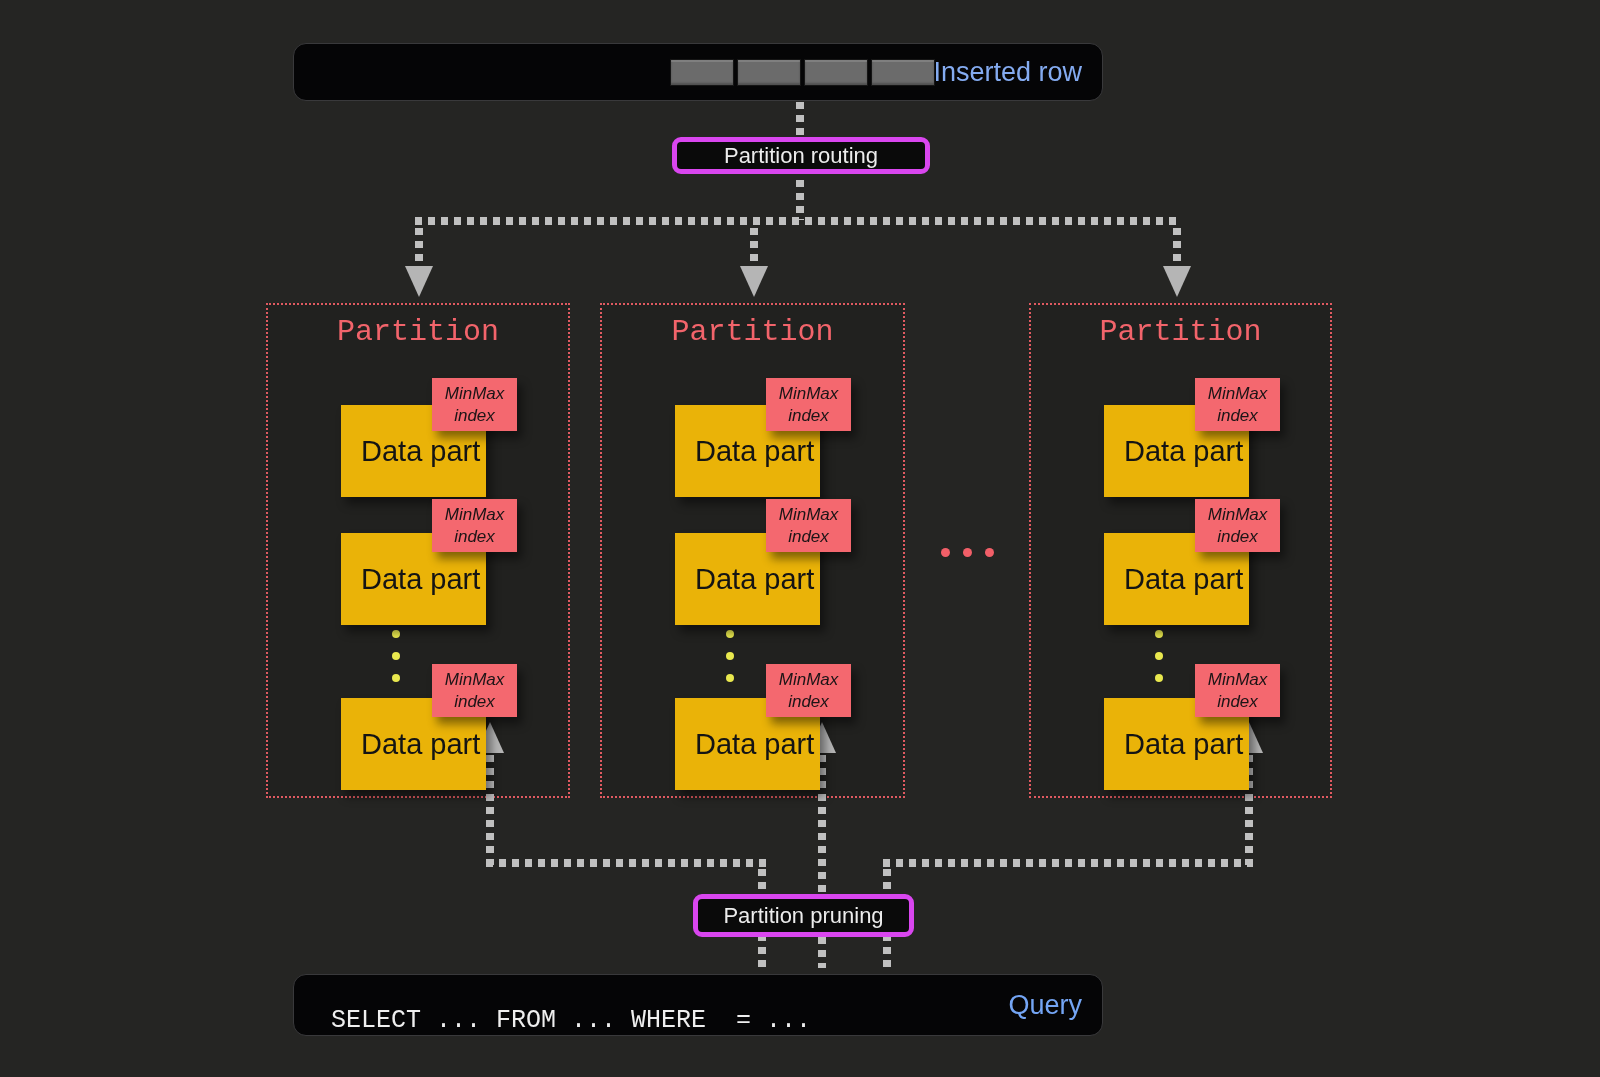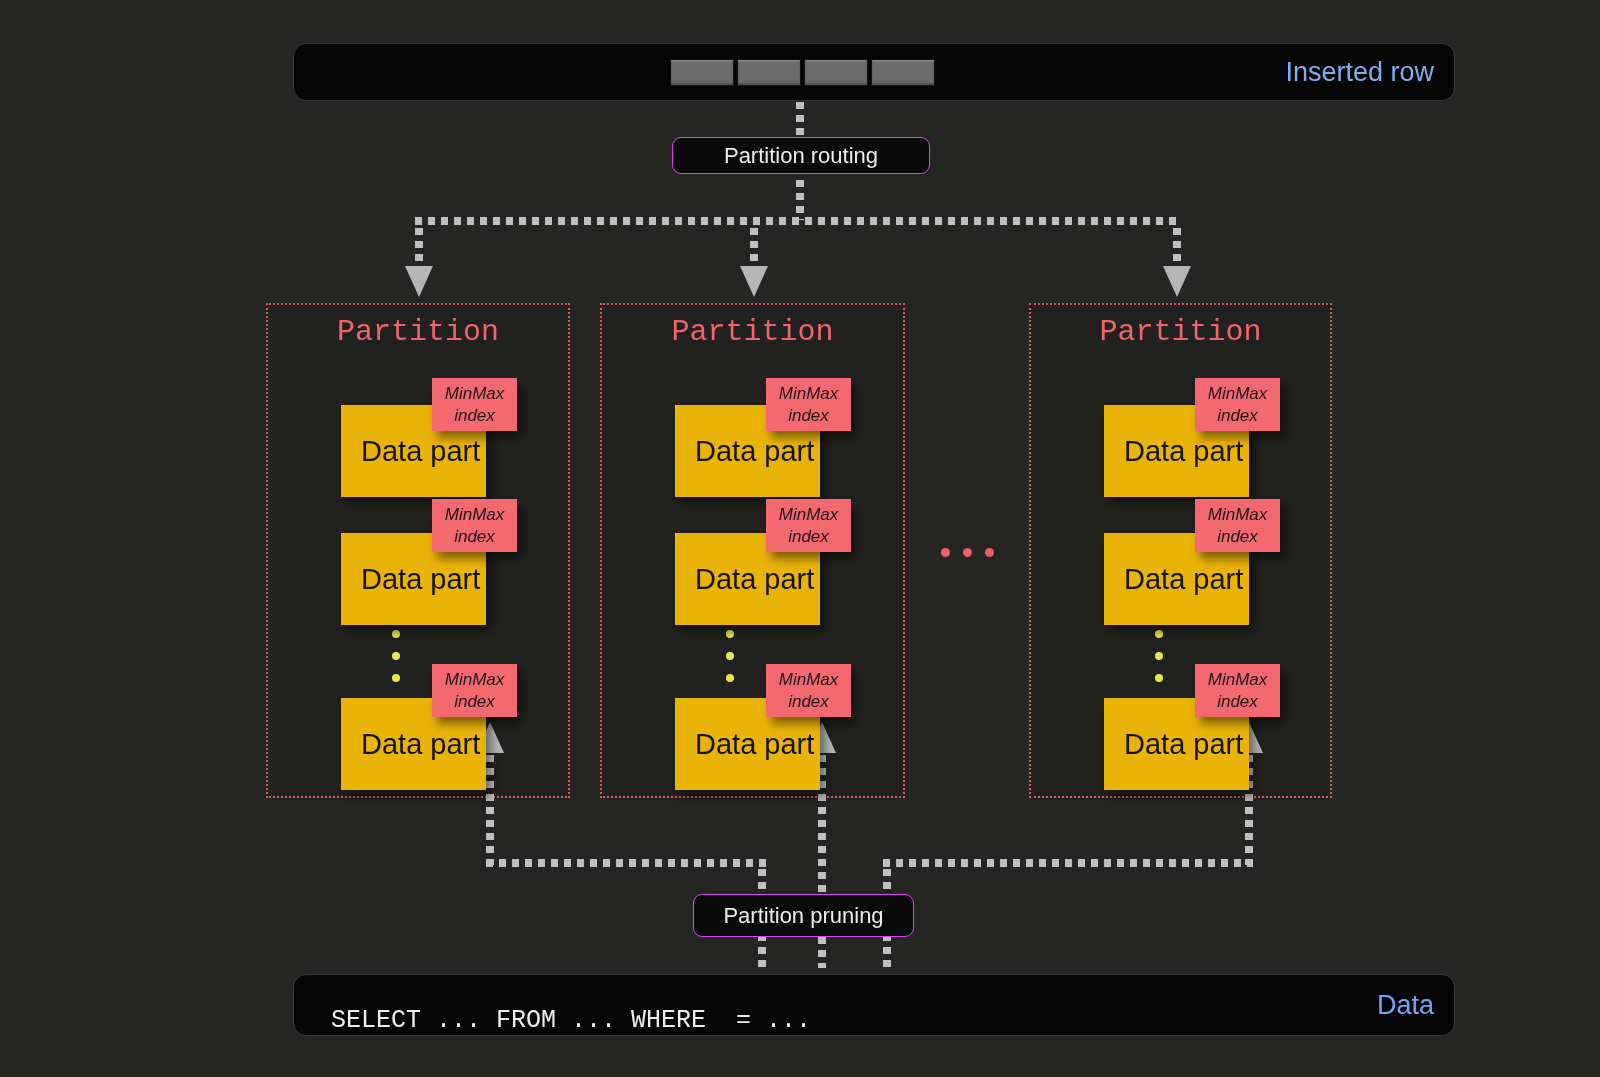--- a/index.html
+++ b/index.html
@@ -2,21 +2,21 @@
 <html><head>
 <meta charset="utf-8">
 <style>
   html,body{margin:0;padding:0;background:#252523;}
   #stage{
     position:relative;width:1600px;height:1077px;background:#252523;overflow:hidden;
     font-family:"Liberation Sans",sans-serif;
   }
   
   .panel{
-    position:absolute;left:293px;width:1162px;height:58px;
+    position:absolute;left:293px;width:810px;height:58px;
     background:#050506;border:1px solid #39393b;border-radius:13px;
     box-sizing:border-box;
   }
   #inserted-box{top:43px;}
   #query-box{top:974px;height:62px;}
   .panel-label{
     position:absolute;right:20px;top:0;bottom:0;display:flex;align-items:center;
     font-size:27px;color:#84abf0;
   }
   #query-box .panel-label{color:#74a5f4;}
@@ -32,21 +32,21 @@
     font-family:"Liberation Mono",monospace;font-size:25px;color:#efefef;white-space:pre;
   }
   .query-text .key{color:#ef666d;}
   
   .dot-h{position:absolute;height:8px;background-image:repeating-linear-gradient(to right,#c0c0c0 0 7px,transparent 7px 13px);}
   .dot-v{position:absolute;width:8px;background-image:repeating-linear-gradient(to bottom,#c0c0c0 0 7px,transparent 7px 13px);}
   .arrow-down{position:absolute;width:0;height:0;border-left:14px solid transparent;border-right:14px solid transparent;border-top:31px solid #b5b5b5;}
   .arrow-up{position:absolute;width:0;height:0;border-left:14px solid transparent;border-right:14px solid transparent;border-bottom:31px solid #b5b5b5;}
   
   .line-label{
-    position:absolute;background:#0a0a0a;border:1px solid #d946ef;border-radius:9px;
+    position:absolute;background:#0a0a0a;border:5px solid #d946ef;border-radius:9px;
     display:flex;align-items:center;justify-content:center;
     color:#ececec;font-size:22px;z-index:6;box-sizing:border-box;
   }
   #routing-label{left:672px;top:137px;width:258px;height:37px;}
   #pruning-label{left:693px;top:894px;width:221px;height:43px;}
   
   .partition{
     position:absolute;top:303px;height:495px;border:2px dotted #e05a61;
     box-sizing:border-box;background:rgba(0,0,0,0.10);
   }
@@ -169,16 +169,16 @@
   <div class="dot-v" style="left:818px;top:755px;height:213px;"></div>
   <div class="dot-v" style="left:1245px;top:755px;height:110px;"></div>
   <div class="dot-h" style="left:486px;top:859px;width:280px;"></div>
   <div class="dot-h" style="left:883px;top:859px;width:370px;"></div>
   <div class="dot-v" style="left:758px;top:869px;height:99px;"></div>
   <div class="dot-v" style="left:883px;top:869px;height:99px;"></div>
   <div id="pruning-label" class="line-label">Partition pruning</div>
 
   <div id="query-box" class="panel">
     <div class="query-text"><span>SELECT ... FROM ... WHERE </span><span> = ...</span></div>
-    <div class="panel-label">Data</div>
+    <div class="panel-label">Query</div>
   </div>
 
 </div>
 
 </body></html>

